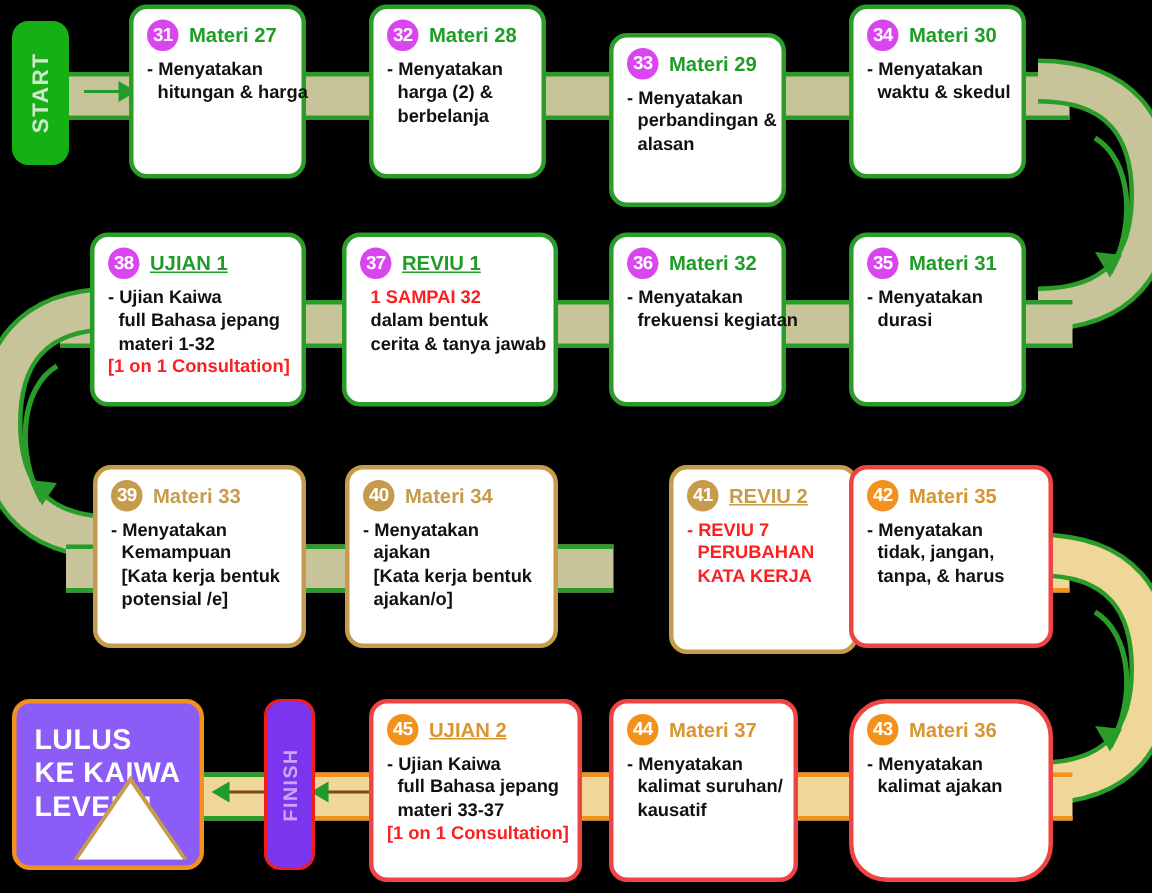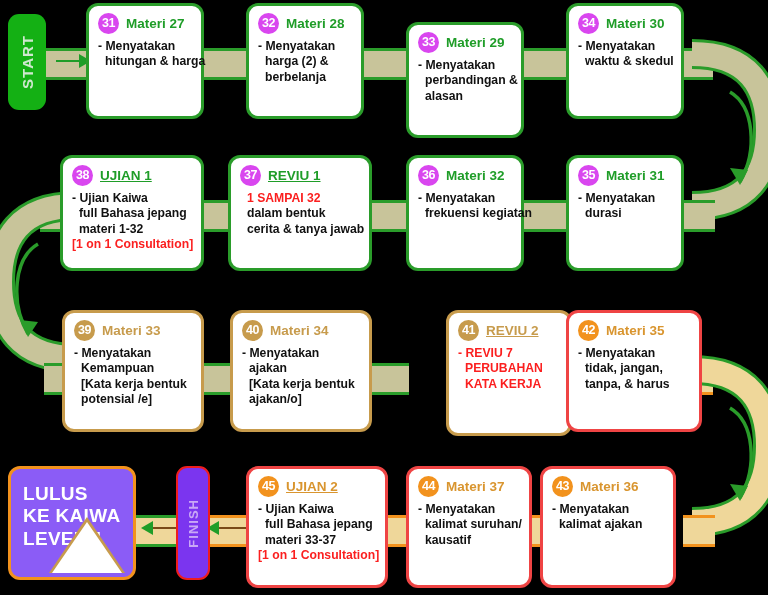--- a/index.html
+++ b/index.html
@@ -316,21 +316,21 @@
         <div class="card-head">
           <div class="badge orange">44</div>
           <div class="head-title orange">Materi 37</div>
         </div>
         <div class="card-body">
           <div class="ln">- Menyatakan</div>
           <div class="ln ind">kalimat suruhan/</div>
           <div class="ln ind">kausatif</div>
         </div>
       </div>
-      <div class="card orange" style="left: 540px; top: 466px; width: 136px; height: 122px;">
+      <div class="card orange" style="left: 566px; top: 466px; width: 136px; height: 122px; border-radius: 25px;">
         <div class="card-head">
           <div class="badge orange">43</div>
           <div class="head-title orange">Materi 36</div>
         </div>
         <div class="card-body">
           <div class="ln">- Menyatakan</div>
           <div class="ln ind">kalimat ajakan</div>
         </div>
       </div>
     </div>

